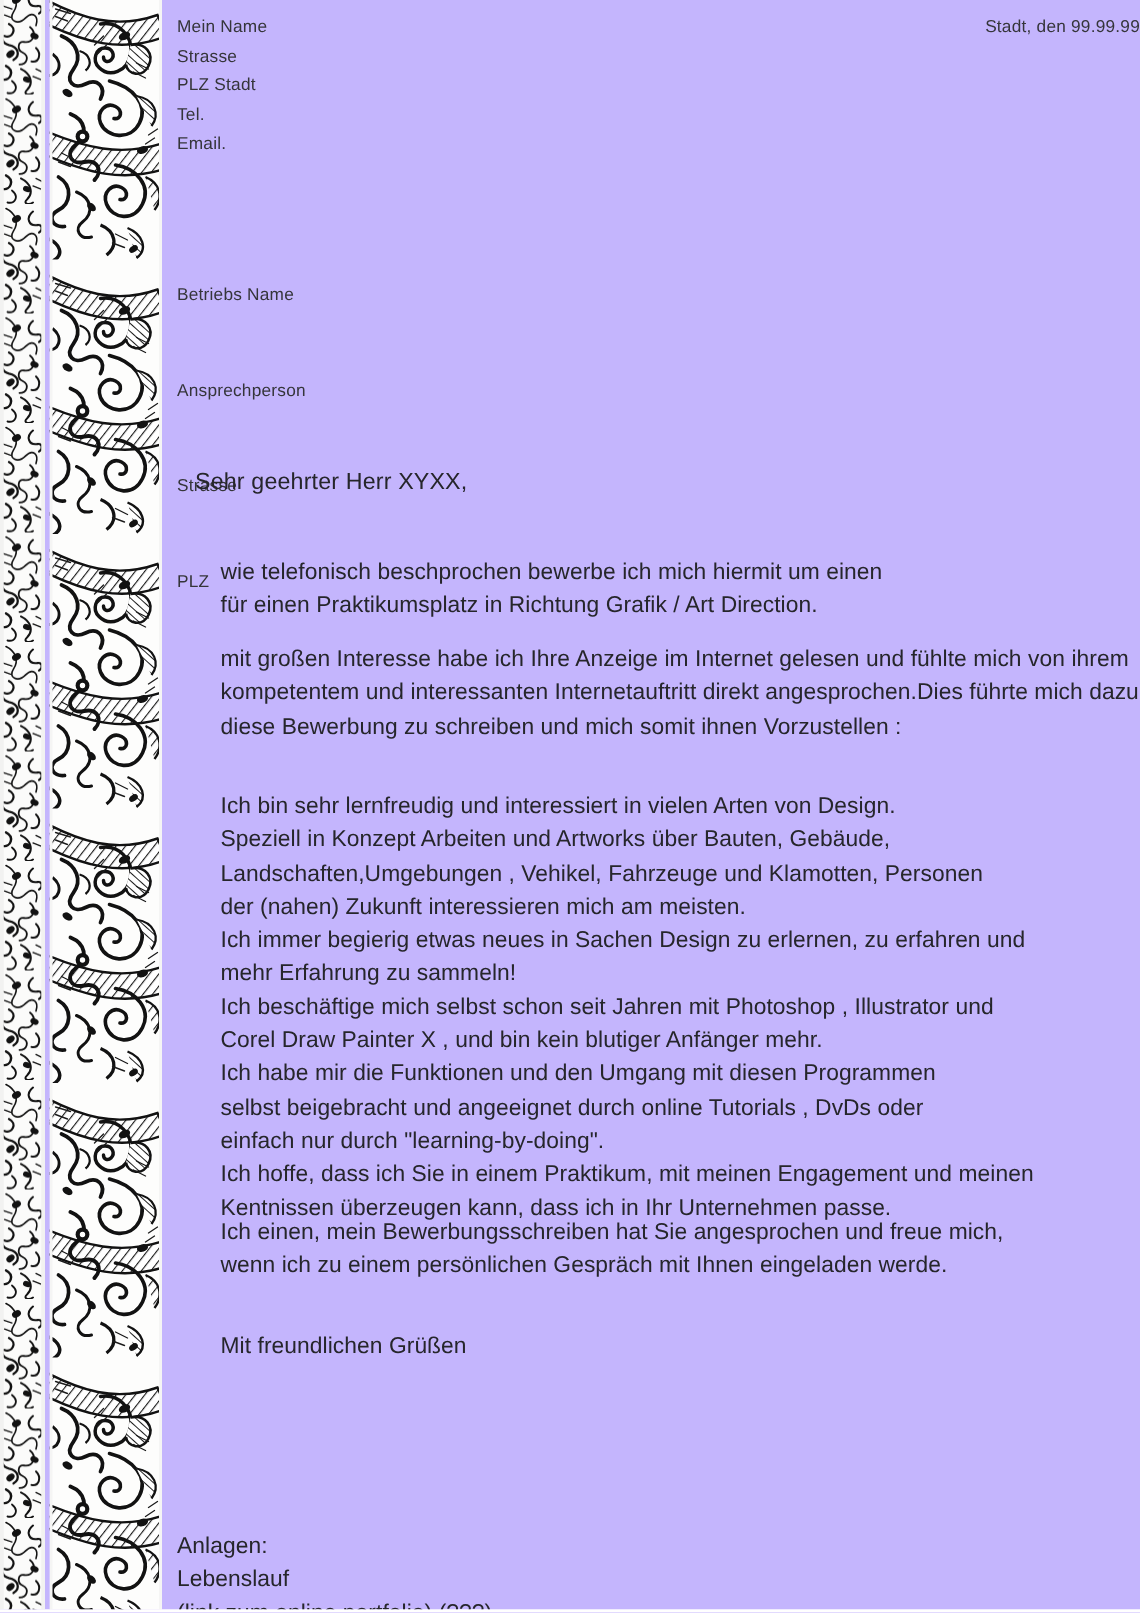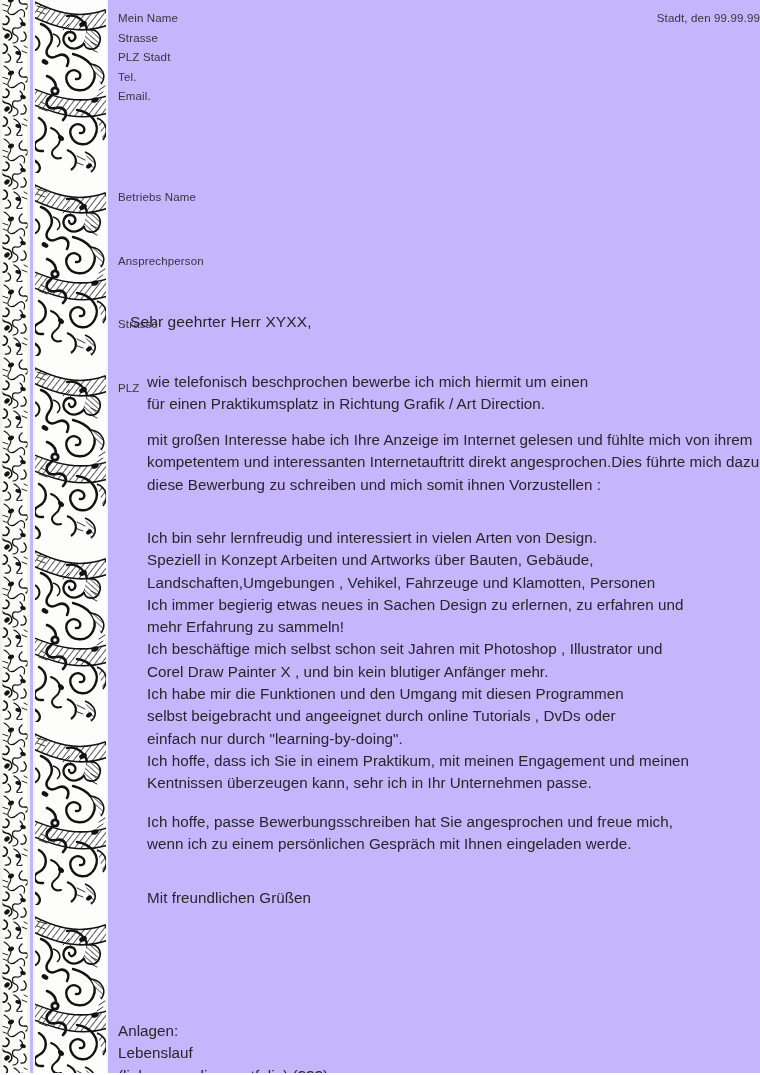--- a/index.html
+++ b/index.html
@@ -256,33 +256,34 @@
     <div class="para p-motive">
       <div>mit großen Interesse habe ich Ihre Anzeige im Internet gelesen und fühlte mich von ihrem</div>
       <div>kompetentem und interessanten Internetauftritt direkt angesprochen.Dies führte mich dazu</div>
       <div>diese Bewerbung zu schreiben und mich somit ihnen Vorzustellen :</div>
     </div>
 
     <div class="para p-skills">
       <div>Ich bin sehr lernfreudig und interessiert in vielen Arten von Design.</div>
       <div>Speziell in Konzept Arbeiten und Artworks über Bauten, Gebäude,</div>
       <div>Landschaften,Umgebungen , Vehikel, Fahrzeuge und Klamotten, Personen</div>
+      <div>der (nahen) Zukunft interessieren mich am meisten.</div>
       <div>Ich immer begierig etwas neues in Sachen Design zu erlernen, zu erfahren und</div>
       <div>mehr Erfahrung zu sammeln!</div>
       <div>Ich beschäftige mich selbst schon seit Jahren mit Photoshop , Illustrator und</div>
       <div>Corel Draw Painter X , und bin kein blutiger Anfänger mehr.</div>
       <div>Ich habe mir die Funktionen und den Umgang mit diesen Programmen</div>
       <div>selbst beigebracht und angeeignet durch online Tutorials , DvDs oder</div>
       <div>einfach nur durch "learning-by-doing".</div>
       <div>Ich hoffe, dass ich Sie in einem Praktikum, mit meinen Engagement und meinen</div>
-      <div>Kentnissen überzeugen kann, sehr ich in Ihr Unternehmen passe.</div>
+      <div>Kentnissen überzeugen kann, dass ich in Ihr Unternehmen passe.</div>
     </div>
 
     <div class="para p-closing">
-      <div>Ich hoffe, passe Bewerbungsschreiben hat Sie angesprochen und freue mich,</div>
+      <div>Ich einen, mein Bewerbungsschreiben hat Sie angesprochen und freue mich,</div>
       <div>wenn ich zu einem persönlichen Gespräch mit Ihnen eingeladen werde.</div>
     </div>
 
     <div class="para p-regards">
       <div>Mit freundlichen Grüßen</div>
     </div>
 
     <div class="attachments">
       <div>Anlagen:</div>
       <div>Lebenslauf</div>

